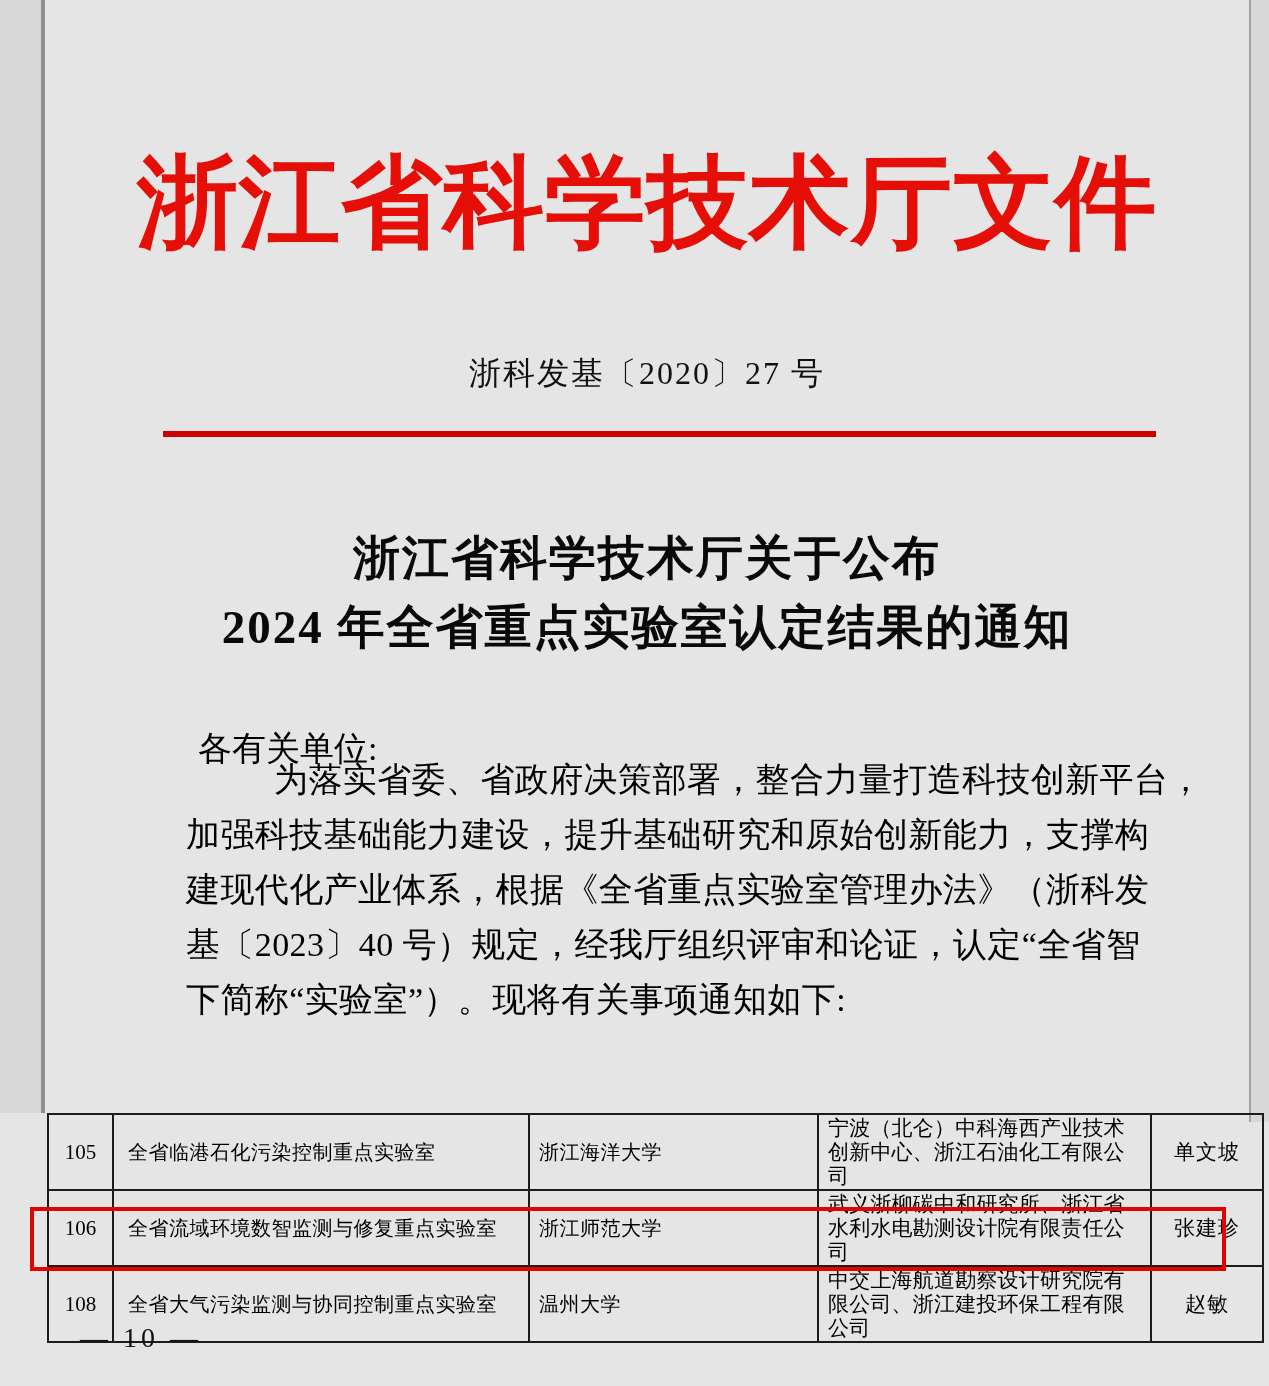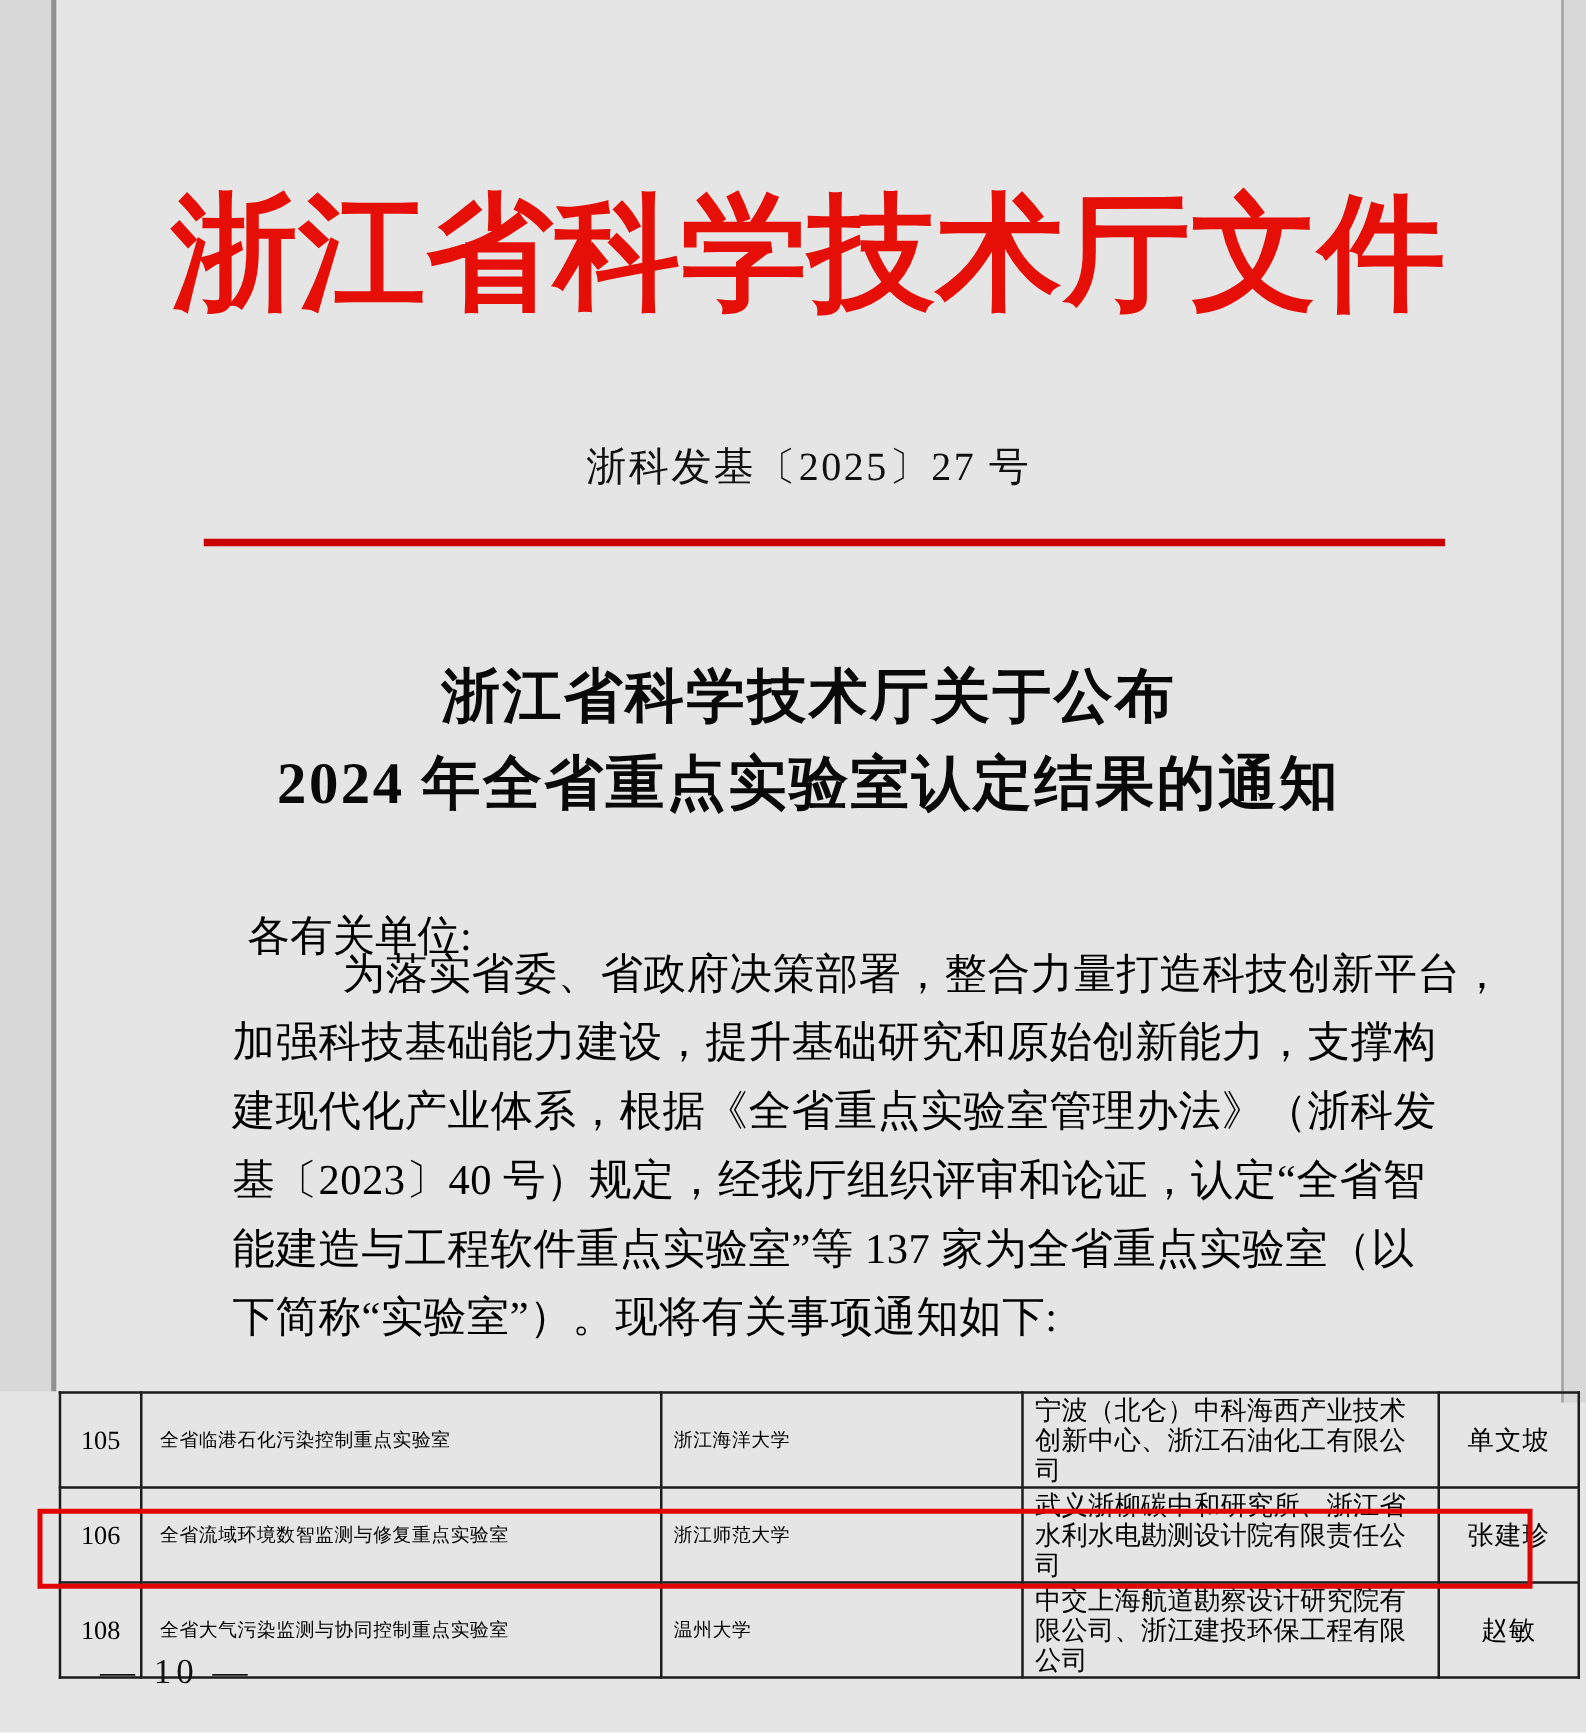--- a/index.html
+++ b/index.html
@@ -53,21 +53,21 @@
   .body-block .indent{padding-left:88px;}
   
   .lab-table{
     position:absolute;left:47px;top:1113px;
     border-collapse:collapse;table-layout:fixed;
     width:1167px;
   }
   .lab-table td{
     border:2px solid #1c1c1c;
     height:50px;padding:0;
-    font-size:15px;color:#000;overflow:hidden;
+    font-size:20px;color:#000;overflow:hidden;
     vertical-align:middle;
   }
   .lab-table .c-no{width:63px;text-align:center;font-size:21px;}
   .lab-table .c-lab{width:400px;padding-left:14px;letter-spacing:0.5px;}
   .lab-table .c-host{width:278px;padding-left:9px;letter-spacing:0.5px;}
   .lab-table .c-partner{width:316px;padding:1px 6px 1px 9px;font-size:21px;line-height:24px;letter-spacing:0.2px;}
   .lab-table .c-dir{width:110px;text-align:center;font-size:21px;letter-spacing:1px;margin-top:32px;}
   .highlight-box{
     position:absolute;left:30px;top:1207px;width:1188px;height:56px;
     border:4px solid #e10400;
@@ -81,37 +81,36 @@
 </head>
 <body>
 
 <div class="canvas">
 
   <div class="edge-left"></div>
   <div class="edge-right"></div>
 
   <div class="red-header">浙江省科学技术厅文件</div>
 
-  <div class="doc-number">浙科发基〔2025〕27 号</div>
+  <div class="doc-number">浙科发基〔2020〕27 号</div>
 
   <div class="red-rule"></div>
 
   <div class="doc-title">
     <div>浙江省科学技术厅关于公布</div>
     <div>2024 年全省重点实验室认定结果的通知</div>
   </div>
 
   <div class="salutation">各有关单位:</div>
 
   <div class="body-block">
     <div class="indent">为落实省委、省政府决策部署，整合力量打造科技创新平台，</div>
     <div>加强科技基础能力建设，提升基础研究和原始创新能力，支撑构</div>
     <div>建现代化产业体系，根据《全省重点实验室管理办法》（浙科发</div>
     <div>基〔2023〕40 号）规定，经我厅组织评审和论证，认定“全省智</div>
-    <div>能建造与工程软件重点实验室”等 137 家为全省重点实验室（以</div>
     <div>下简称“实验室”）。现将有关事项通知如下:</div>
   </div>
 
   <table class="lab-table">
     <tbody>
       <tr>
         <td class="c-no">105</td>
         <td class="c-lab">全省临港石化污染控制重点实验室</td>
         <td class="c-host">浙江海洋大学</td>
         <td class="c-partner">宁波（北仑）中科海西产业技术创新中心、浙江石油化工有限公司</td>

